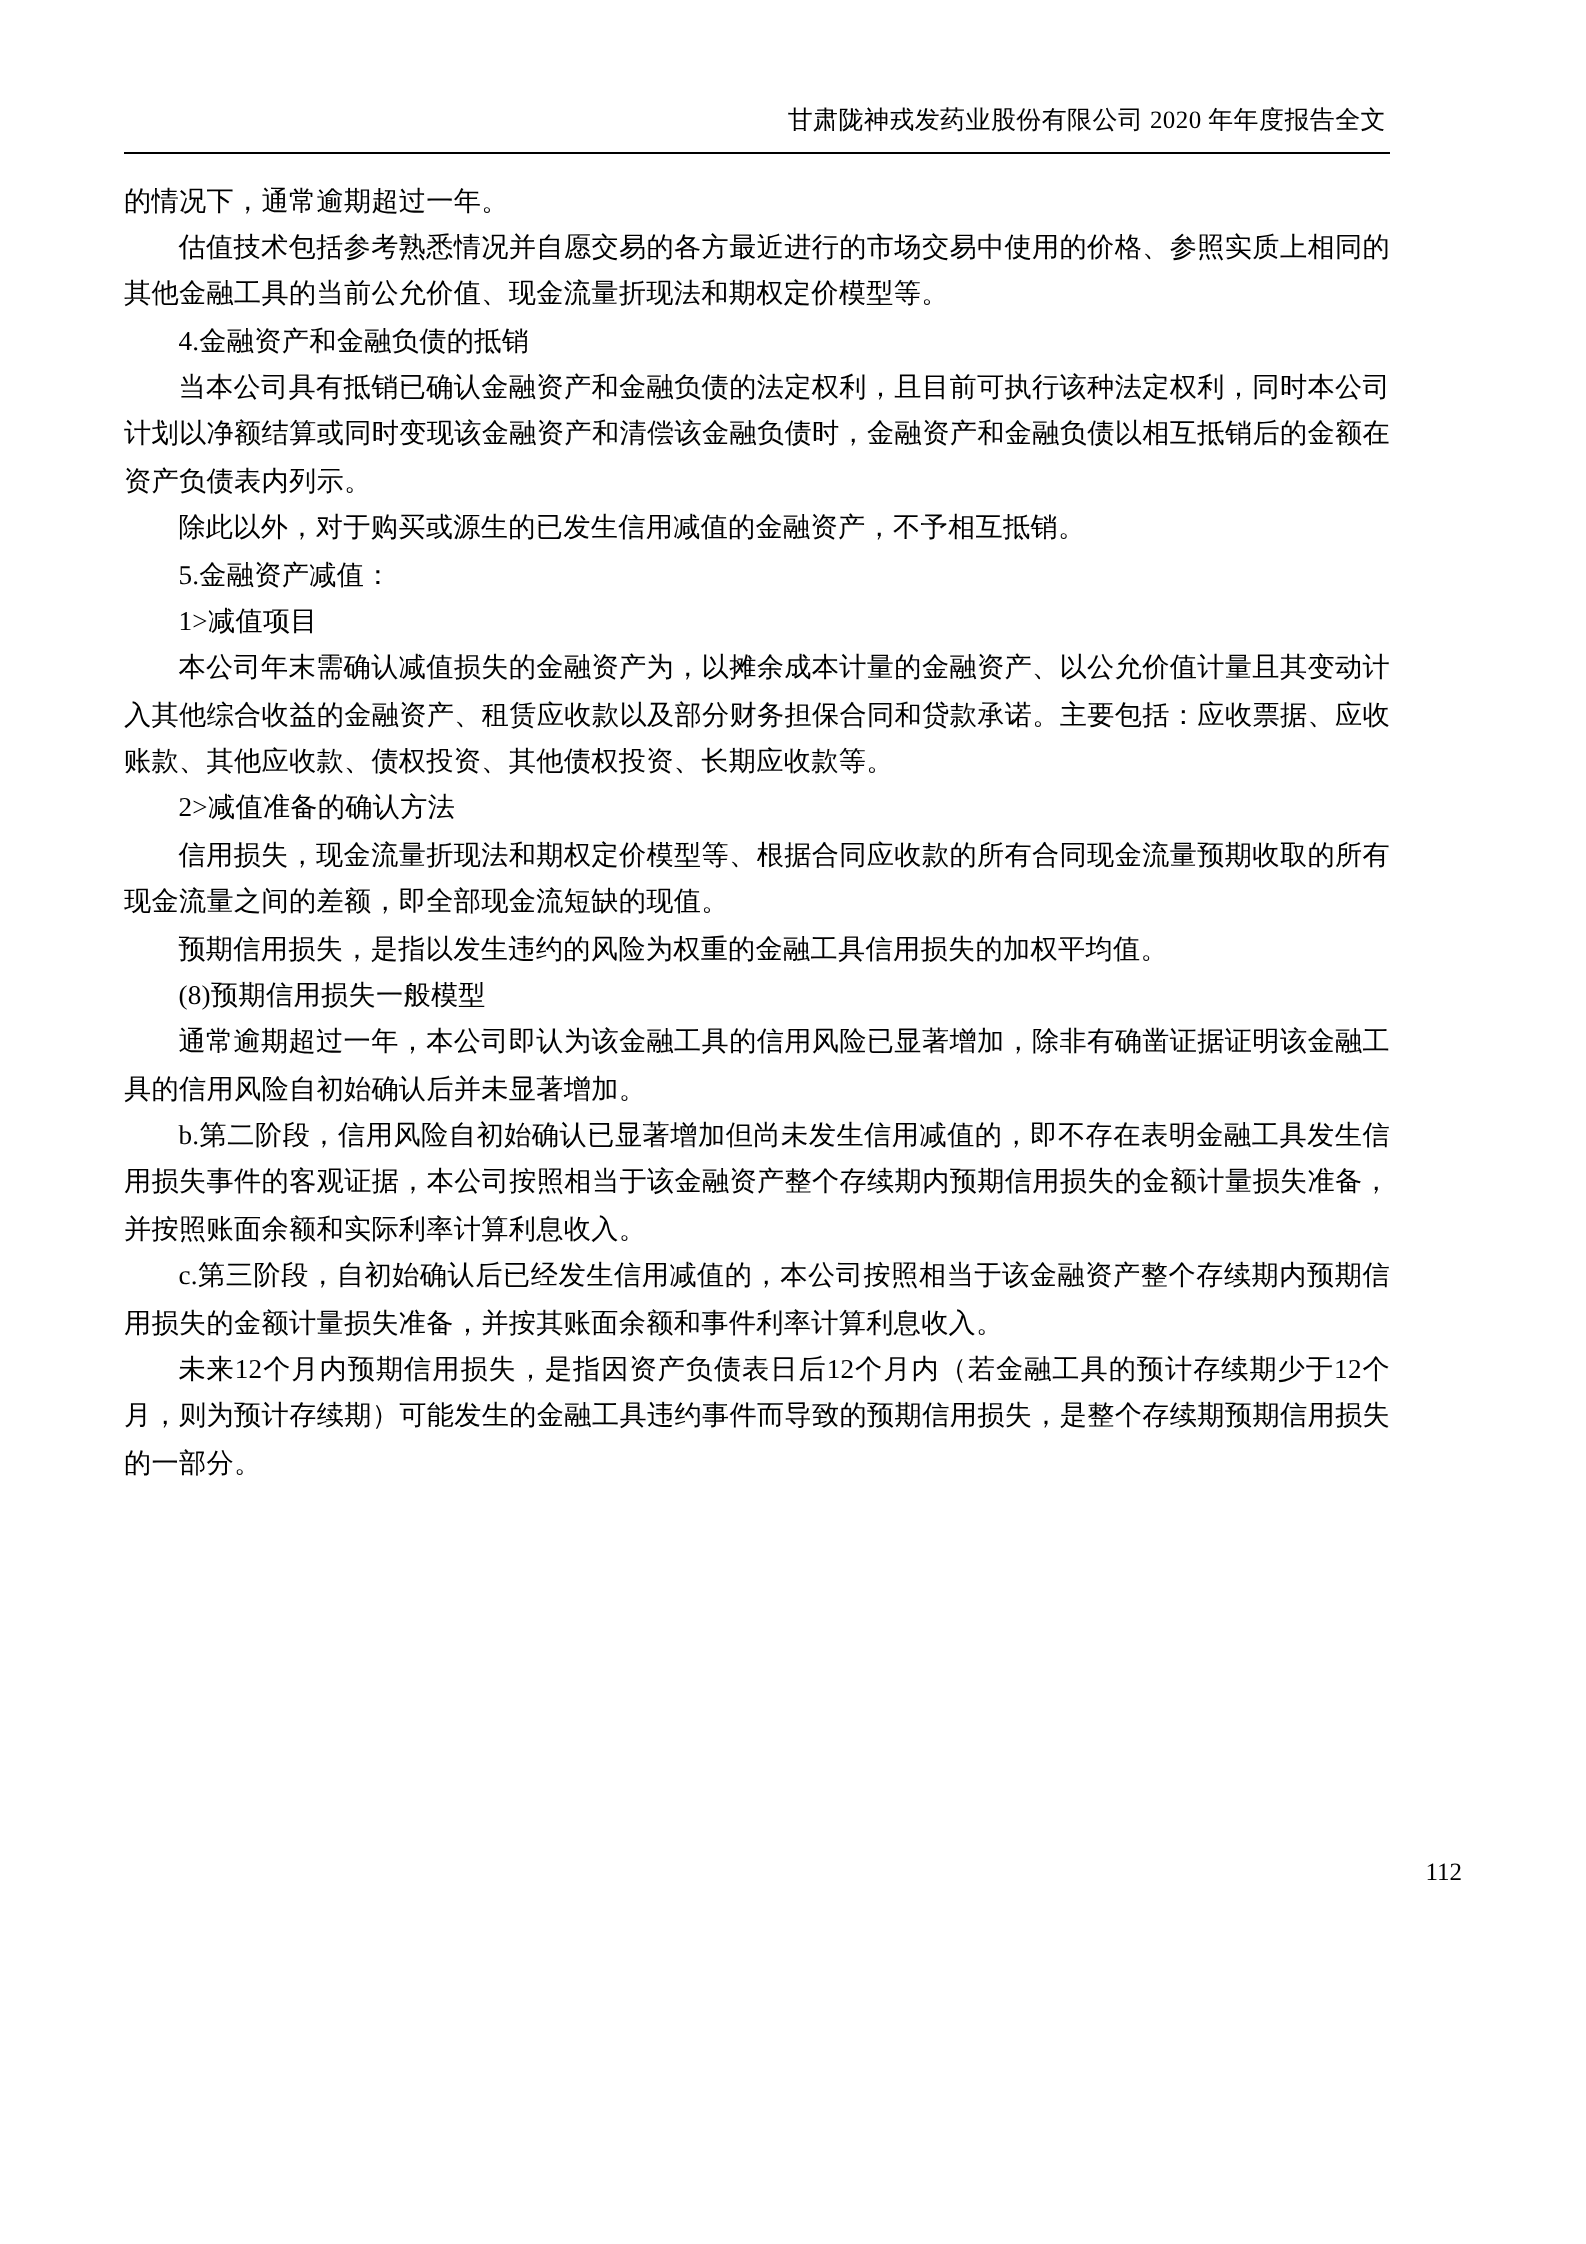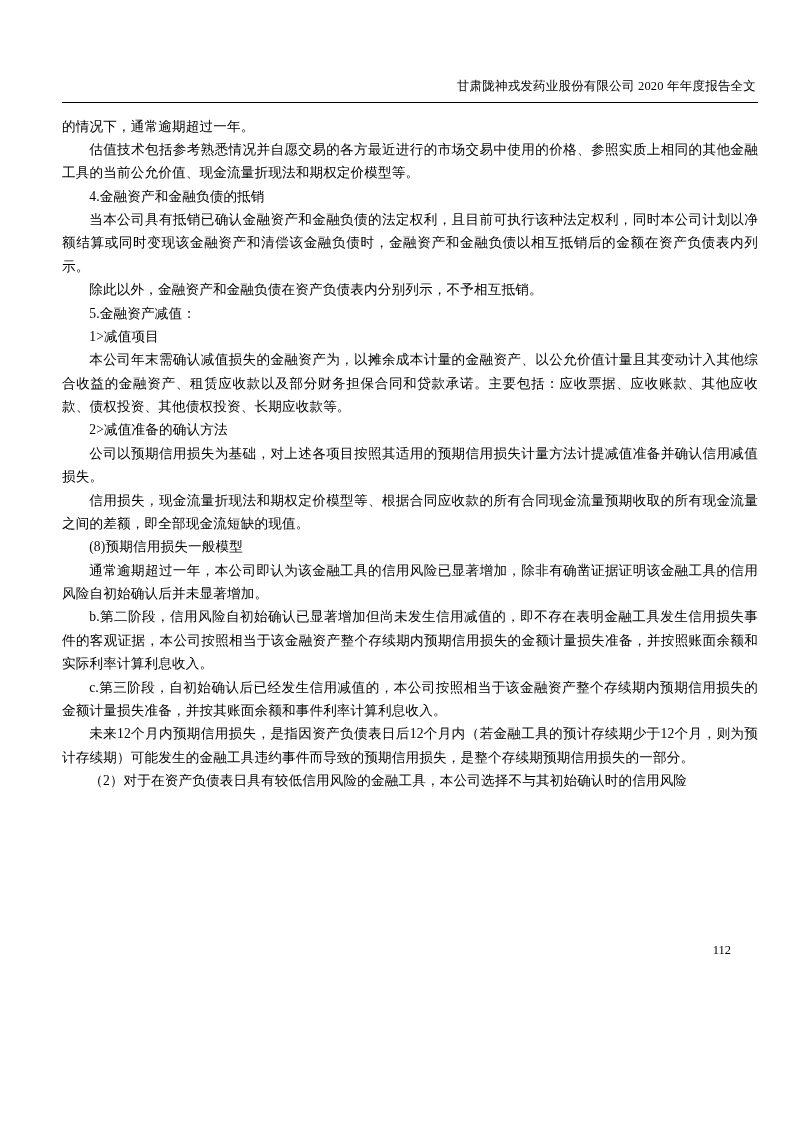--- a/index.html
+++ b/index.html
@@ -13,22 +13,21 @@
     font-family: "Liberation Serif", "DejaVu Serif", serif;
     color: #000000;
     position: relative;
     overflow: hidden;
   }
   .page {
     position: relative;
     width: 793px;
     height: 972px;
     box-sizing: border-box;
-    padding: 52px 35px 40px 62px;
-    margin-top: 26px;
+    padding: 52px 98px 40px 62px;
   }
   .header {
     text-align: right;
     font-size: 12.5px;
     line-height: 1.4;
     letter-spacing: 0.2px;
     padding-right: 2px;
     padding-bottom: 6px;
   }
   .header-rule {
@@ -48,48 +47,47 @@
   }
   .indent2 {
     text-indent: 2em;
   }
   .indent0 {
     text-indent: 0;
   }
   .footer {
     position: absolute;
     right: 62px;
-    bottom: 40px;
+    bottom: 28px;
     font-size: 12.5px;
     font-family: "Liberation Serif", serif;
   }
 </style>
 </head>
 <body>
 
 <div class="page">
 
   <div class="header">甘肃陇神戎发药业股份有限公司 2020 年年度报告全文</div>
   <hr class="header-rule">
 
   <div class="content">
     <p class="indent0">的情况下，通常逾期超过一年。</p>
     <p class="indent2">估值技术包括参考熟悉情况并自愿交易的各方最近进行的市场交易中使用的价格、参照实质上相同的其他金融工具的当前公允价值、现金流量折现法和期权定价模型等。</p>
     <p class="indent2">4.金融资产和金融负债的抵销</p>
     <p class="indent2">当本公司具有抵销已确认金融资产和金融负债的法定权利，且目前可执行该种法定权利，同时本公司计划以净额结算或同时变现该金融资产和清偿该金融负债时，金融资产和金融负债以相互抵销后的金额在资产负债表内列示。</p>
-    <p class="indent2">除此以外，金融资产和金融负债在资产负债表内分别列示，不予相互抵销。</p>
+    <p class="indent2">除此以外，对于购买或源生的已发生信用减值的金融资产，不予相互抵销。</p>
     <p class="indent2">5.金融资产减值：</p>
     <p class="indent2">1&gt;减值项目</p>
     <p class="indent2">本公司年末需确认减值损失的金融资产为，以摊余成本计量的金融资产、以公允价值计量且其变动计入其他综合收益的金融资产、租赁应收款以及部分财务担保合同和贷款承诺。主要包括：应收票据、应收账款、其他应收款、债权投资、其他债权投资、长期应收款等。</p>
     <p class="indent2">2&gt;减值准备的确认方法</p>
-    <p class="indent2">公司以预期信用损失为基础，对上述各项目按照其适用的预期信用损失计量方法计提减值准备并确认信用减值损失。</p>
     <p class="indent2">信用损失，现金流量折现法和期权定价模型等、根据合同应收款的所有合同现金流量预期收取的所有现金流量之间的差额，即全部现金流短缺的现值。</p>
+    <p class="indent2">预期信用损失，是指以发生违约的风险为权重的金融工具信用损失的加权平均值。</p>
     <p class="indent2">(8)预期信用损失一般模型</p>
     <p class="indent2">通常逾期超过一年，本公司即认为该金融工具的信用风险已显著增加，除非有确凿证据证明该金融工具的信用风险自初始确认后并未显著增加。</p>
     <p class="indent2">b.第二阶段，信用风险自初始确认已显著增加但尚未发生信用减值的，即不存在表明金融工具发生信用损失事件的客观证据，本公司按照相当于该金融资产整个存续期内预期信用损失的金额计量损失准备，并按照账面余额和实际利率计算利息收入。</p>
     <p class="indent2">c.第三阶段，自初始确认后已经发生信用减值的，本公司按照相当于该金融资产整个存续期内预期信用损失的金额计量损失准备，并按其账面余额和事件利率计算利息收入。</p>
     <p class="indent2">未来12个月内预期信用损失，是指因资产负债表日后12个月内（若金融工具的预计存续期少于12个月，则为预计存续期）可能发生的金融工具违约事件而导致的预期信用损失，是整个存续期预期信用损失的一部分。</p>
-    <p class="indent2">（2）对于在资产负债表日具有较低信用风险的金融工具，本公司选择不与其初始确认时的信用风险</p>
   </div>
 
   <div class="footer">112</div>
 
 </div>
 
 </body></html>

